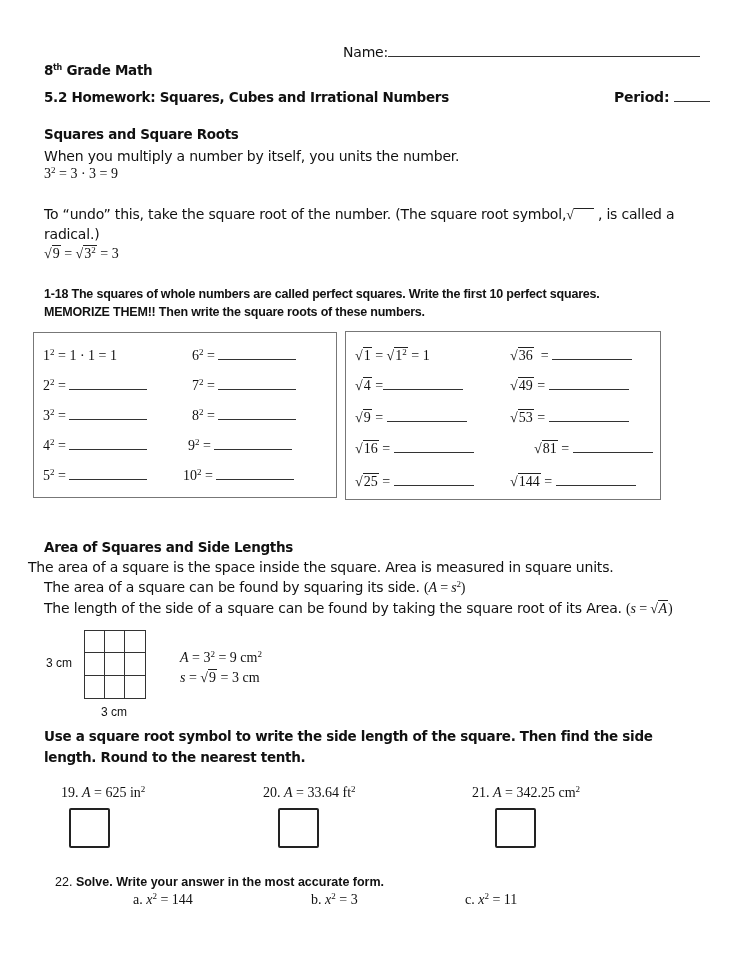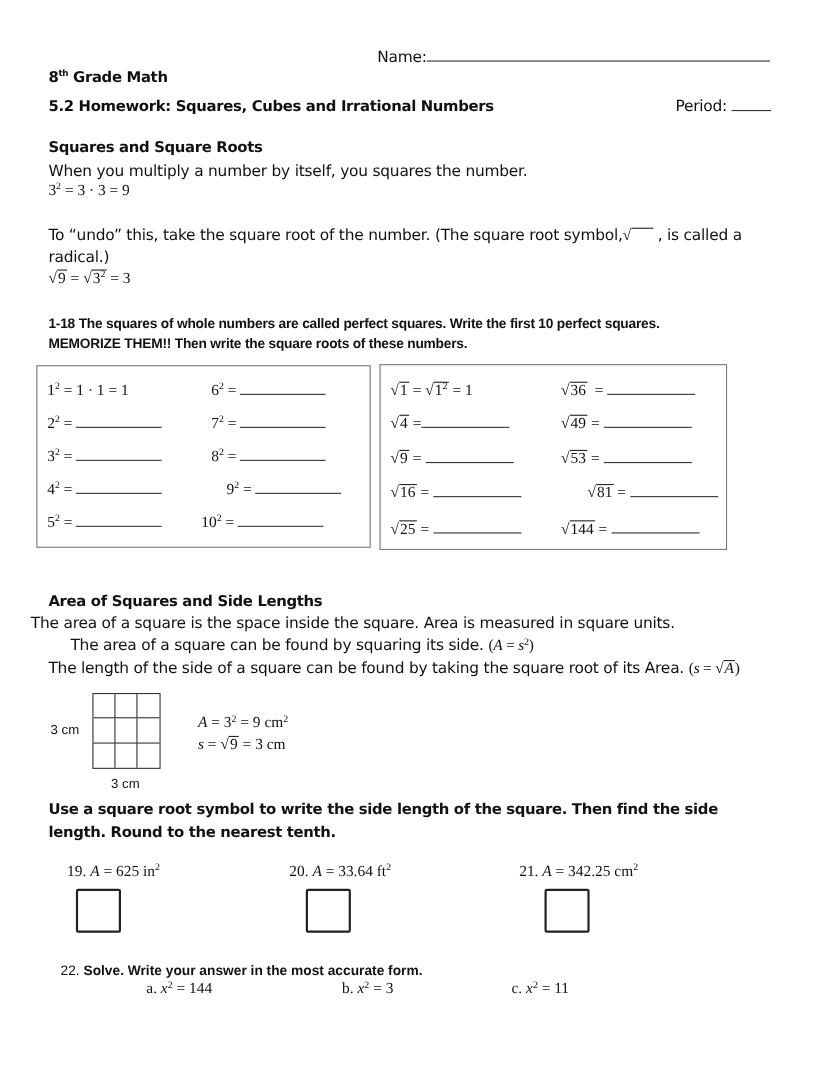--- a/index.html
+++ b/index.html
@@ -28,26 +28,26 @@
 </head>
 <body>
 
 <div class="abs comic" style="left:343px; top:44px; font-size:14px;">
   <span>Name:</span><span class="blank" style="width:312px;"></span>
 </div>
 <div class="abs comic-b" style="left:44px; top:62px;">
   <span>8</span><sup style="font-size:8px;">th</sup><span> Grade Math</span>
 </div>
 <div class="abs comic-b" style="left:44px; top:89px;">5.2 Homework: Squares, Cubes and Irrational Numbers</div>
-<div class="abs comic" style="left:614px; top:89px; font-size:14px;">
+<div class="abs comic" style="left:614px; top:89px; font-size:14px;font-weight:bold;">
   <span>Period:</span> <span class="blank" style="width:36px;"></span>
 </div>
 
 <div class="abs comic-b" style="left:44px; top:126px;">Squares and Square Roots</div>
-<div class="abs comic" style="left:44px; top:148px; font-size:14px;">When you multiply a number by itself, you squares the number.</div>
+<div class="abs comic" style="left:44px; top:148px; font-size:14px;">When you multiply a number by itself, you units the number.</div>
 <div class="abs math" style="left:44px; top:166px;">3<sup>2</sup> = 3 · 3 = 9</div>
 
 <div class="abs comic" style="left:44px; top:206px; font-size:14px;">
   <span>To “undo” this, take the square root of the number.  (The square root symbol,</span><span class="rad"><span class="v">√</span><span class="ov" style="display:inline-block; width:18px; height:10px;"></span></span><span> , is called a</span>
 </div>
 <div class="abs comic" style="left:44px; top:226px; font-size:14px;">radical.)</div>
 <div class="abs math" style="left:44px; top:246px;">
   <span class="rad"><span class="v">√</span><span class="ov">9</span></span> = <span class="rad"><span class="v">√</span><span class="ov">3<sup>2</sup></span></span> = 3
 </div>
 
@@ -57,21 +57,21 @@
 <div class="box" style="left:33px; top:332px; width:302px; height:164px;"></div>
 <div id="sq-col1"></div>
 <div id="sq-col2"></div>
 
 <div class="box" style="left:345px; top:331px; width:314px; height:167px;"></div>
 <div id="rt-col1"></div>
 <div id="rt-col2"></div>
 
 <div class="abs comic-b" style="left:44px; top:539px;">Area of Squares and Side Lengths</div>
 <div class="abs comic" style="left:28px; top:559px; font-size:14px;">The area of a square is the space inside the square.  Area is measured in square units.</div>
-<div class="abs comic" style="left:44px; top:579px; font-size:14px;margin-left:20px;">
+<div class="abs comic" style="left:44px; top:579px; font-size:14px;">
   <span>The area of a square can be found by squaring its side.</span> <span class="math"><span>(</span><i>A</i> = <i>s</i><sup>2</sup>)</span>
 </div>
 <div class="abs comic" style="left:44px; top:600px; font-size:14px;">
   <span>The length of the side of a square can be found by taking the square root of its Area.</span>  <span class="math">(<i>s</i> = <span class="rad"><span class="v">√</span><span class="ov"><i>A</i></span></span>)</span>
 </div>
 
 <div class="abs lbl" style="left:46px; top:656px;">3 cm</div>
 <div class="grid">
   <div></div>
     <div></div>
@@ -119,21 +119,21 @@
 </div>
 
 <div class="abs math" style="left: 43px; top: 348px;"><span>1</span><sup>2</sup><span> = 1 · 1 = 1</span></div>
 <div class="abs math" style="left: 43px; top: 378px;"><span>2</span><sup>2</sup><span> = </span><span class="blank" style="width:78px;"></span></div>
 <div class="abs math" style="left: 43px; top: 408px; text-align: right;"><span>3</span><sup>2</sup><span> = </span><span class="blank" style="width:78px;"></span></div>
 <div class="abs math" style="left: 43px; top: 438px;"><span>4</span><sup>2</sup><span> = </span><span class="blank" style="width:78px;"></span></div>
 <div class="abs math" style="left: 43px; top: 468px;"><span>5</span><sup>2</sup><span> = </span><span class="blank" style="width:78px;"></span></div>
 <div class="abs math" style="left: 192px; top: 348px;"><span>6</span><sup>2</sup><span> = </span><span class="blank" style="width:78px;"></span></div>
 <div class="abs math" style="left: 192px; top: 378px;"><span>7</span><sup>2</sup><span> = </span><span class="blank" style="width:78px;"></span></div>
 <div class="abs math" style="left: 192px; top: 408px;"><span>8</span><sup>2</sup><span> = </span><span class="blank" style="width:78px;"></span></div>
-<div class="abs math" style="left: 206px; top: 438px; text-align: center;"><span>9</span><sup>2</sup><span> = </span><span class="blank" style="width:78px;"></span></div>
+<div class="abs math" style="left: 188px; top: 438px; text-align: center;"><span>9</span><sup>2</sup><span> = </span><span class="blank" style="width:78px;"></span></div>
 <div class="abs math" style="left: 183px; top: 468px;"><span>10</span><sup>2</sup><span> = </span><span class="blank" style="width:78px;"></span></div>
 <div class="abs math" style="left: 355px; top: 348px;"><span class="rad"><span class="v">√</span><span class="ov">1</span></span> = <span class="rad"><span class="v">√</span><span class="ov">1<sup>2</sup></span></span> = 1</div>
 <div class="abs math" style="left: 355px; top: 378px;"><span class="rad"><span class="v">√</span><span class="ov">4</span></span><span> =</span><span class="blank" style="width:80px;"></span></div>
 <div class="abs math" style="left: 355px; top: 410px;"><span class="rad"><span class="v">√</span><span class="ov">9</span></span><span> = </span><span class="blank" style="width:80px;"></span></div>
 <div class="abs math" style="left: 355px; top: 441px;"><span class="rad"><span class="v">√</span><span class="ov">16</span></span><span> = </span><span class="blank" style="width:80px;"></span></div>
 <div class="abs math" style="left: 355px; top: 474px;"><span class="rad"><span class="v">√</span><span class="ov">25</span></span><span> = </span><span class="blank" style="width:80px;"></span></div>
 <div class="abs math" style="left: 510px; top: 348px;"><span class="rad"><span class="v">√</span><span class="ov">36</span></span><span style="white-space:pre">  = </span><span class="blank" style="width:80px;"></span></div>
 <div class="abs math" style="left: 510px; top: 378px;"><span class="rad"><span class="v">√</span><span class="ov">49</span></span><span style="white-space:pre"> = </span><span class="blank" style="width:80px;"></span></div>
 <div class="abs math" style="left: 510px; top: 410px;"><span class="rad"><span class="v">√</span><span class="ov">53</span></span><span style="white-space:pre"> = </span><span class="blank" style="width:80px;"></span></div>
 <div class="abs math" style="left: 510px; top: 441px; margin-left: 24px;"><span class="rad"><span class="v">√</span><span class="ov">81</span></span><span style="white-space:pre"> = </span><span class="blank" style="width:80px;"></span></div>

